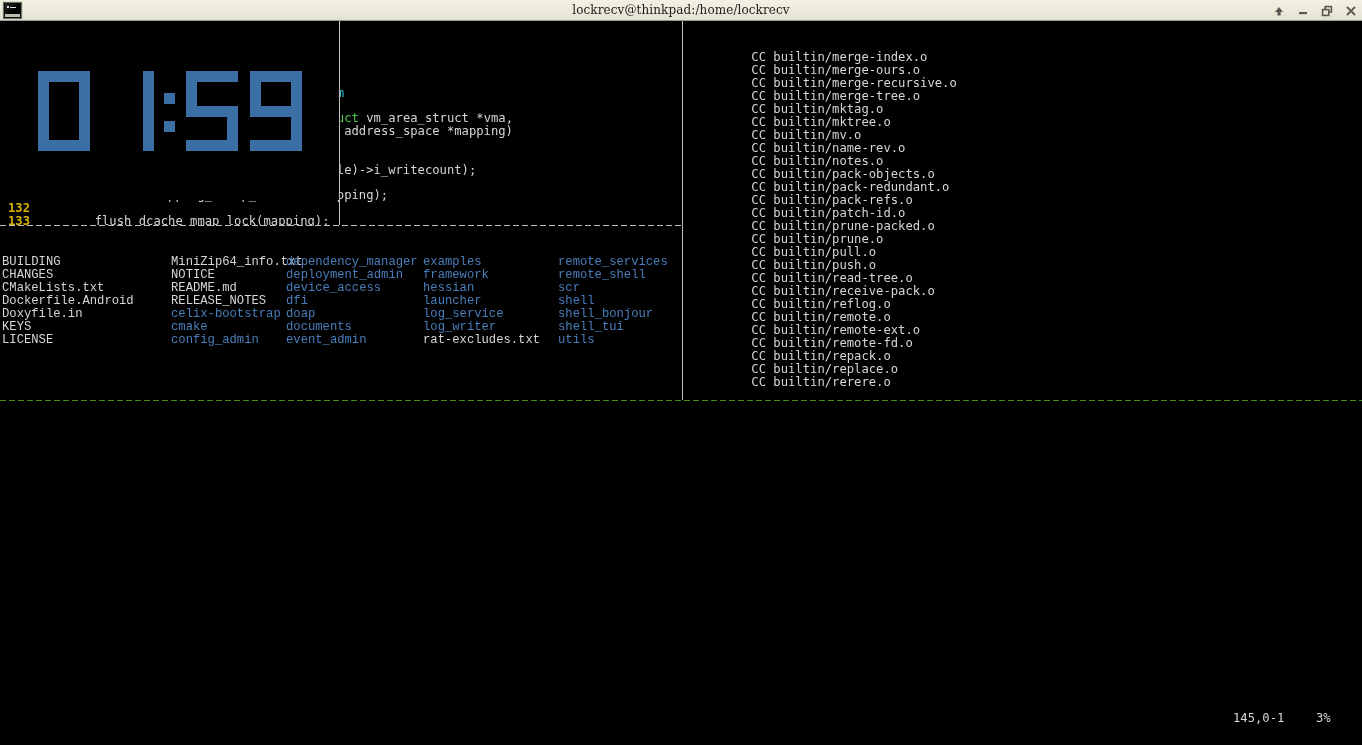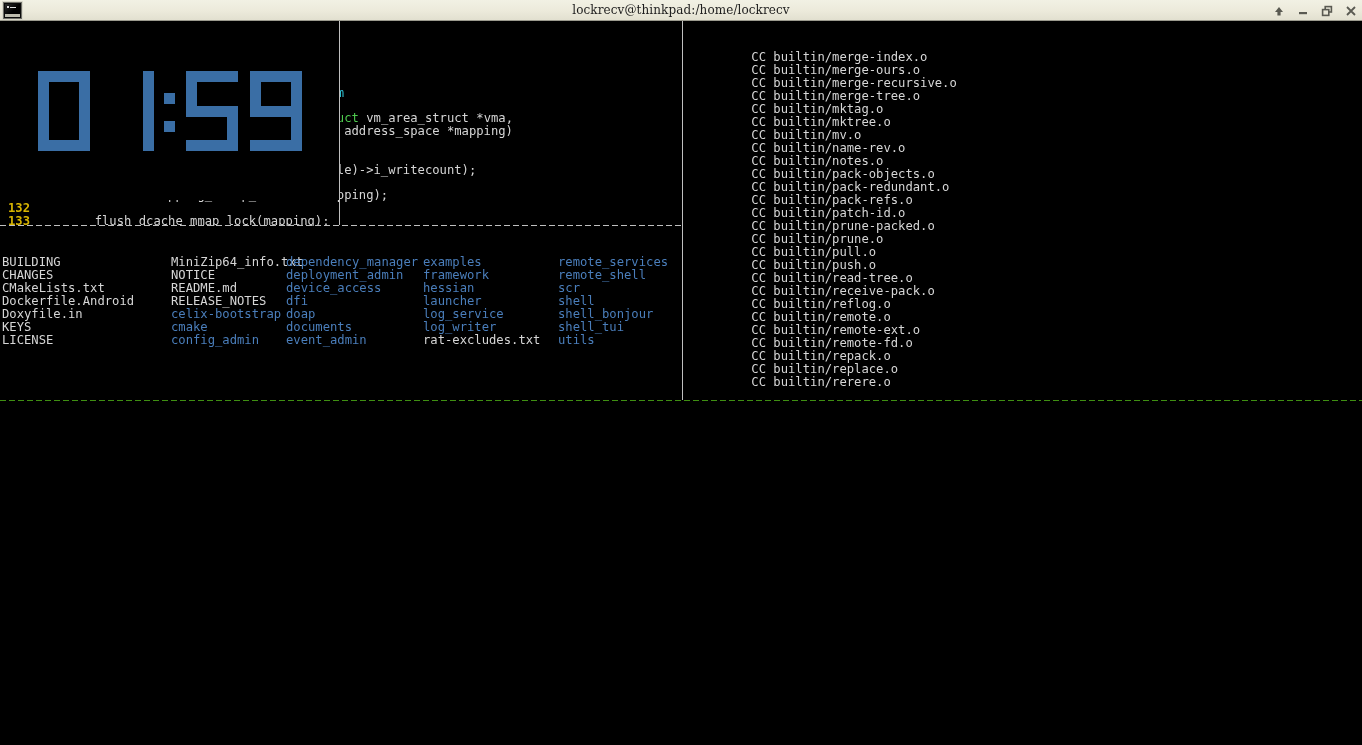--- a/index.html
+++ b/index.html
@@ -62,21 +62,21 @@
   .colon i.b{top:50px;}
 
   
   .c-white{color:#d6d6d6;}
   .c-blue{color:#4a7ebb;}
 
   #pane-top{left:340px;top:0;width:342px;height:179px;padding:4px 0 0 3px;box-sizing:border-box;}
   #pane-right{left:719px;top:0;width:679px;height:370px;padding:4px 0 0 3px;box-sizing:border-box;}
   #pane-left{left:0;top:205px;width:682px;height:165px;padding:4px 0 0 2px;box-sizing:border-box;}
 
-  .lsgrid{display:grid;grid-template-columns:169px 115px 137px 135px 125px;}
+  .lsgrid{display:grid;grid-template-columns:169px 115px 137px 135px 125px;font-family:Liberation Mono, monospace;}
   .lsgrid span{display:block;height:13px;}
 
   
   #pane-vim{left:0;top:381px;width:1362px;height:345px;background:#000;
     font-size:12.2px;line-height:12.85px;color:#d6d6d6;}
   .vrow{height:12.85px;white-space:pre;display:block;}
   .lnum{display:inline-block;width:30px;text-align:right;color:#d6b300;font-weight:bold;
         margin-right:6px;margin-top:40px;}
   .k-comment{color:#2fc4d6;}
   .k-type{color:#4ec94e;}
@@ -167,16 +167,20 @@
           <div class="vrow"><span class="lnum">137</span><span></span></div>
           <div class="vrow"><span class="lnum">138</span><span class="k-comment">/*</span></div>
           <div class="vrow"><span class="lnum">139</span><span class="k-comment"> * Unlink a file-based vm structure from its interval tree, to hide</span></div>
           <div class="vrow"><span class="lnum">140</span><span class="k-comment"> * vma from rmap and vmtruncate before freeing its page tables.</span></div>
           <div class="vrow"><span class="lnum">141</span><span class="k-comment"> */</span></div>
           <div class="vrow"><span class="lnum">142</span><span class="k-type">void</span><span> unlink_file_vma(</span><span class="k-type">struct</span><span> vm_area_struct *vma)</span></div>
           <div class="vrow"><span class="lnum">143</span><span>{</span></div>
           <div class="vrow"><span class="lnum">144</span><span>        </span><span class="k-stmt">struct</span><span> file *file = vma-&gt;vm_file;</span></div>
           <div class="vrow"><span class="lnum">145</span><span></span><span class="cursor"></span></div>
         </div>
+      <div id="vim-ruler">
+        <span class="pos">145,0-1</span>
+        <span class="pct">3%</span>
+      </div>
     </div>
 
   </div>
 </div>
 
 </body></html>

